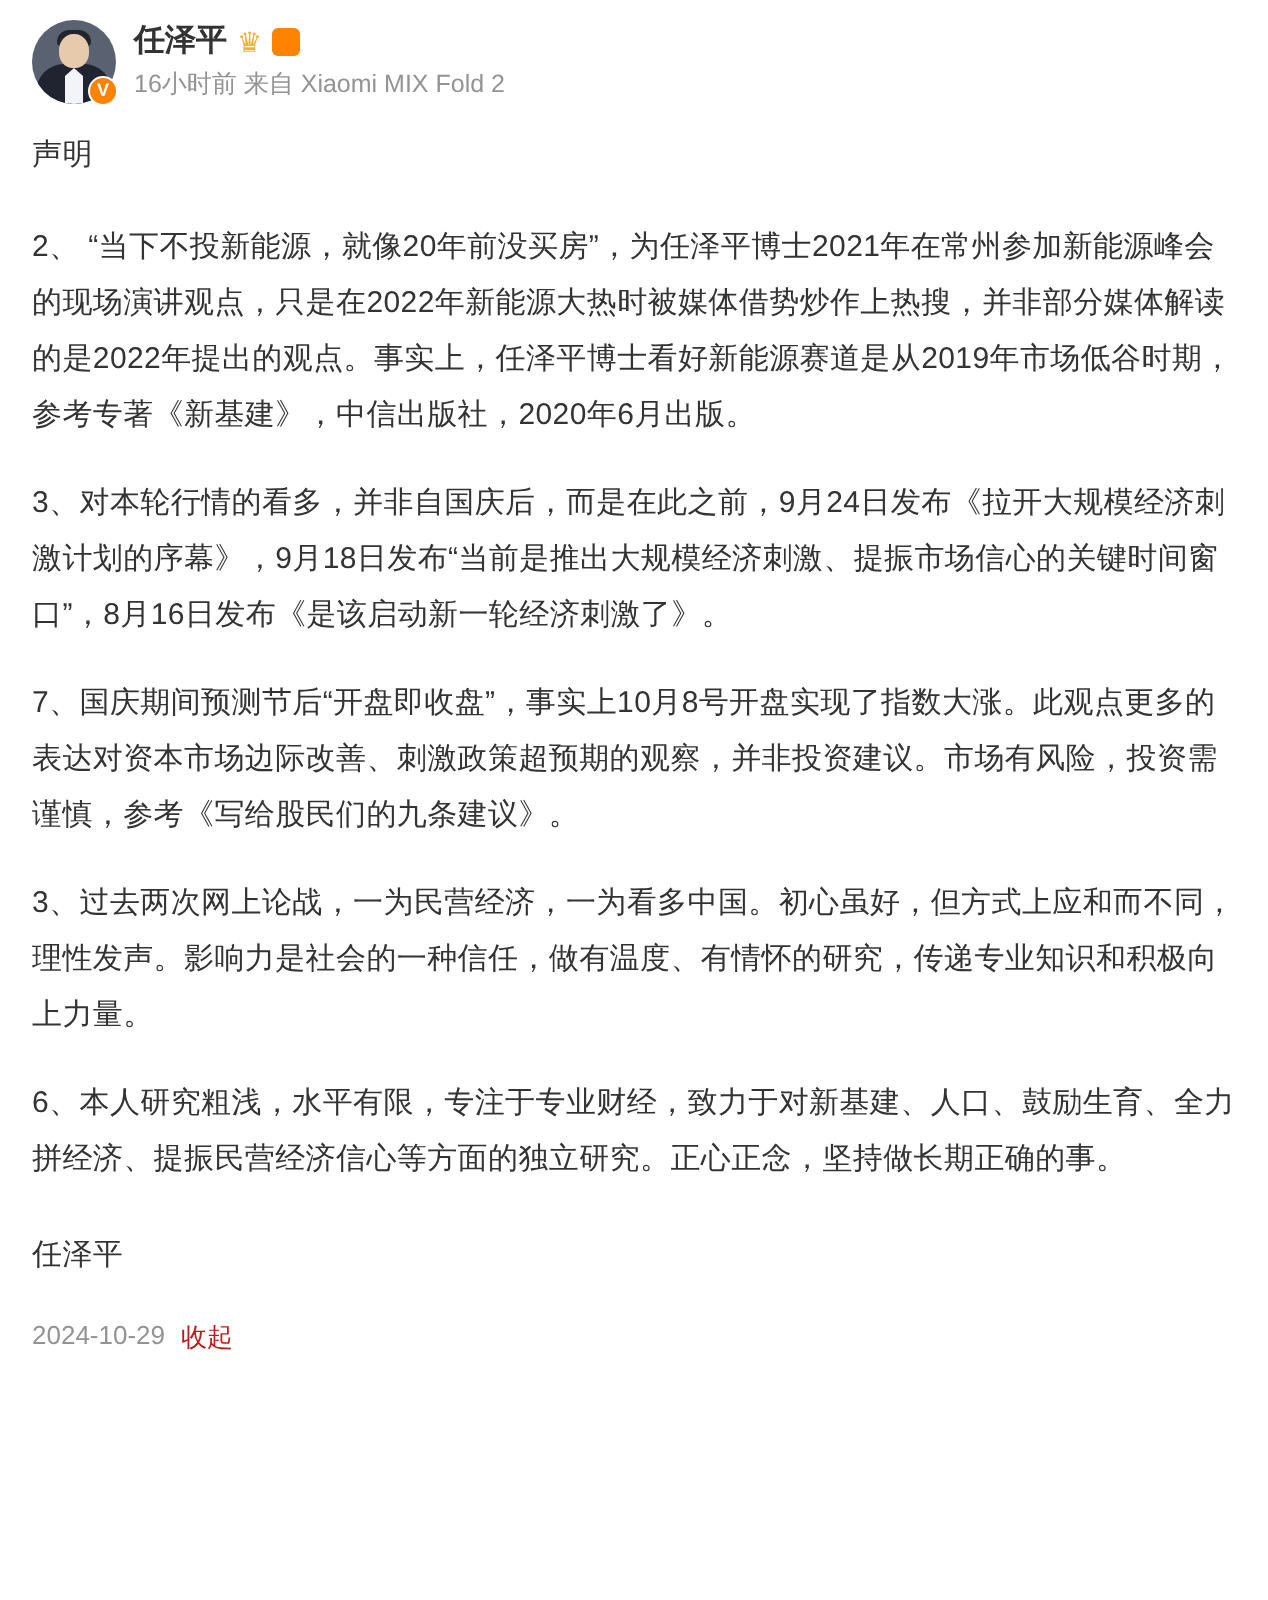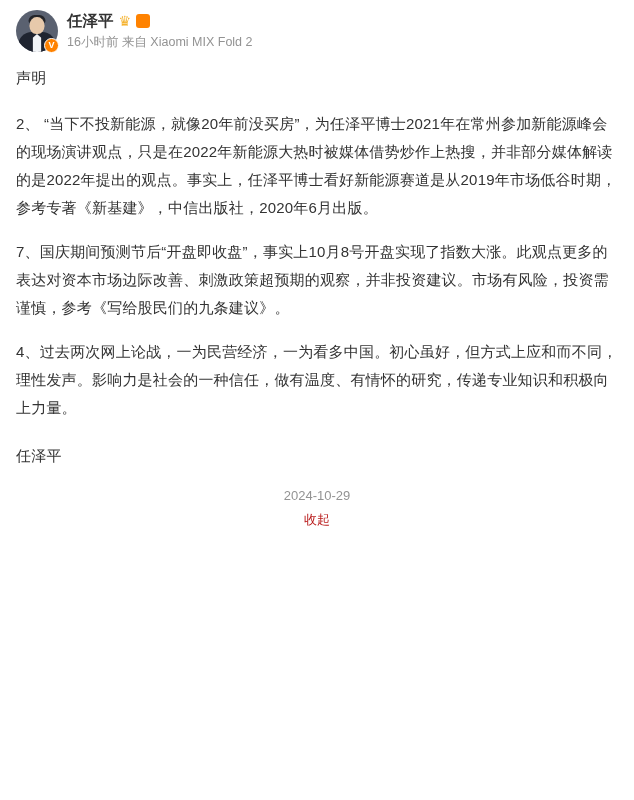--- a/index.html
+++ b/index.html
@@ -153,26 +153,24 @@
   .content p.first {
     margin-bottom: 18px;
     font-family: Liberation Serif, serif;
   }
   .content p.sign {
     margin-top: 20px;
     margin-bottom: 14px;
   }
   .footer {
     display: flex;
-    align-items: center;
     gap: 8px;
     font-size: 13px;
     color: #939393;
     padding: 4px 0 14px 0;
-    flex-direction: column;
   }
   .footer .collapse {
     color: #b91c1c;
     cursor: pointer;
   }
 </style>
 </head>
 <body>
 
 <div class="post">
@@ -196,22 +194,24 @@
       <div class="sub-row">
         <span>16小时前</span>
         <span class="src">来自 Xiaomi MIX Fold 2</span>
       </div>
     </div>
   </div>
 
   <div class="content">
     <p class="first">声明</p>
     <p>2、 “当下不投新能源，就像20年前没买房”，为任泽平博士2021年在常州参加新能源峰会的现场演讲观点，只是在2022年新能源大热时被媒体借势炒作上热搜，并非部分媒体解读的是2022年提出的观点。事实上，任泽平博士看好新能源赛道是从2019年市场低谷时期，参考专著《新基建》，中信出版社，2020年6月出版。</p>
+    <p>3、对本轮行情的看多，并非自国庆后，而是在此之前，9月24日发布《拉开大规模经济刺激计划的序幕》，9月18日发布“当前是推出大规模经济刺激、提振市场信心的关键时间窗口”，8月16日发布《是该启动新一轮经济刺激了》。</p>
     <p>7、国庆期间预测节后“开盘即收盘”，事实上10月8号开盘实现了指数大涨。此观点更多的表达对资本市场边际改善、刺激政策超预期的观察，并非投资建议。市场有风险，投资需谨慎，参考《写给股民们的九条建议》。</p>
-    <p>4、过去两次网上论战，一为民营经济，一为看多中国。初心虽好，但方式上应和而不同，理性发声。影响力是社会的一种信任，做有温度、有情怀的研究，传递专业知识和积极向上力量。</p>
+    <p>3、过去两次网上论战，一为民营经济，一为看多中国。初心虽好，但方式上应和而不同，理性发声。影响力是社会的一种信任，做有温度、有情怀的研究，传递专业知识和积极向上力量。</p>
+    <p>6、本人研究粗浅，水平有限，专注于专业财经，致力于对新基建、人口、鼓励生育、全力拼经济、提振民营经济信心等方面的独立研究。正心正念，坚持做长期正确的事。</p>
     <p class="sign">任泽平</p>
   </div>
 
   <div class="footer">
     <span>2024-10-29</span>
     <span class="collapse">收起</span>
   </div>
 
 </div>
 

